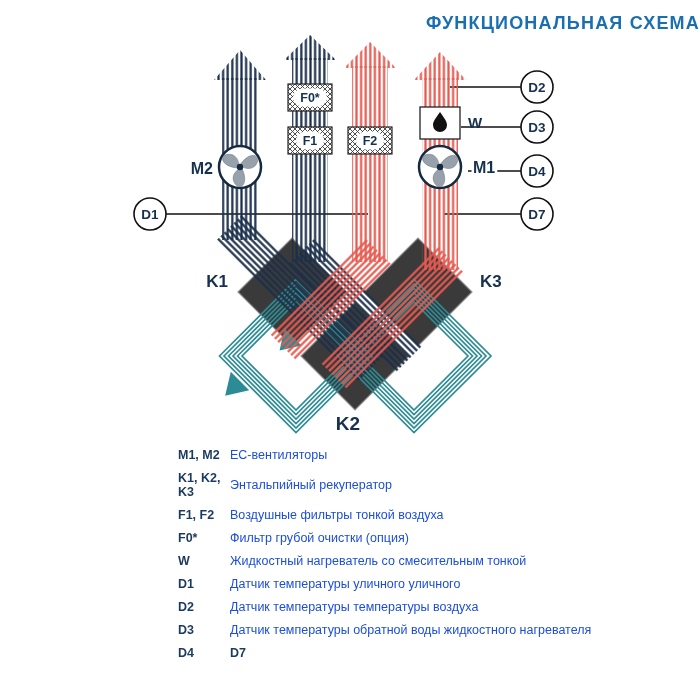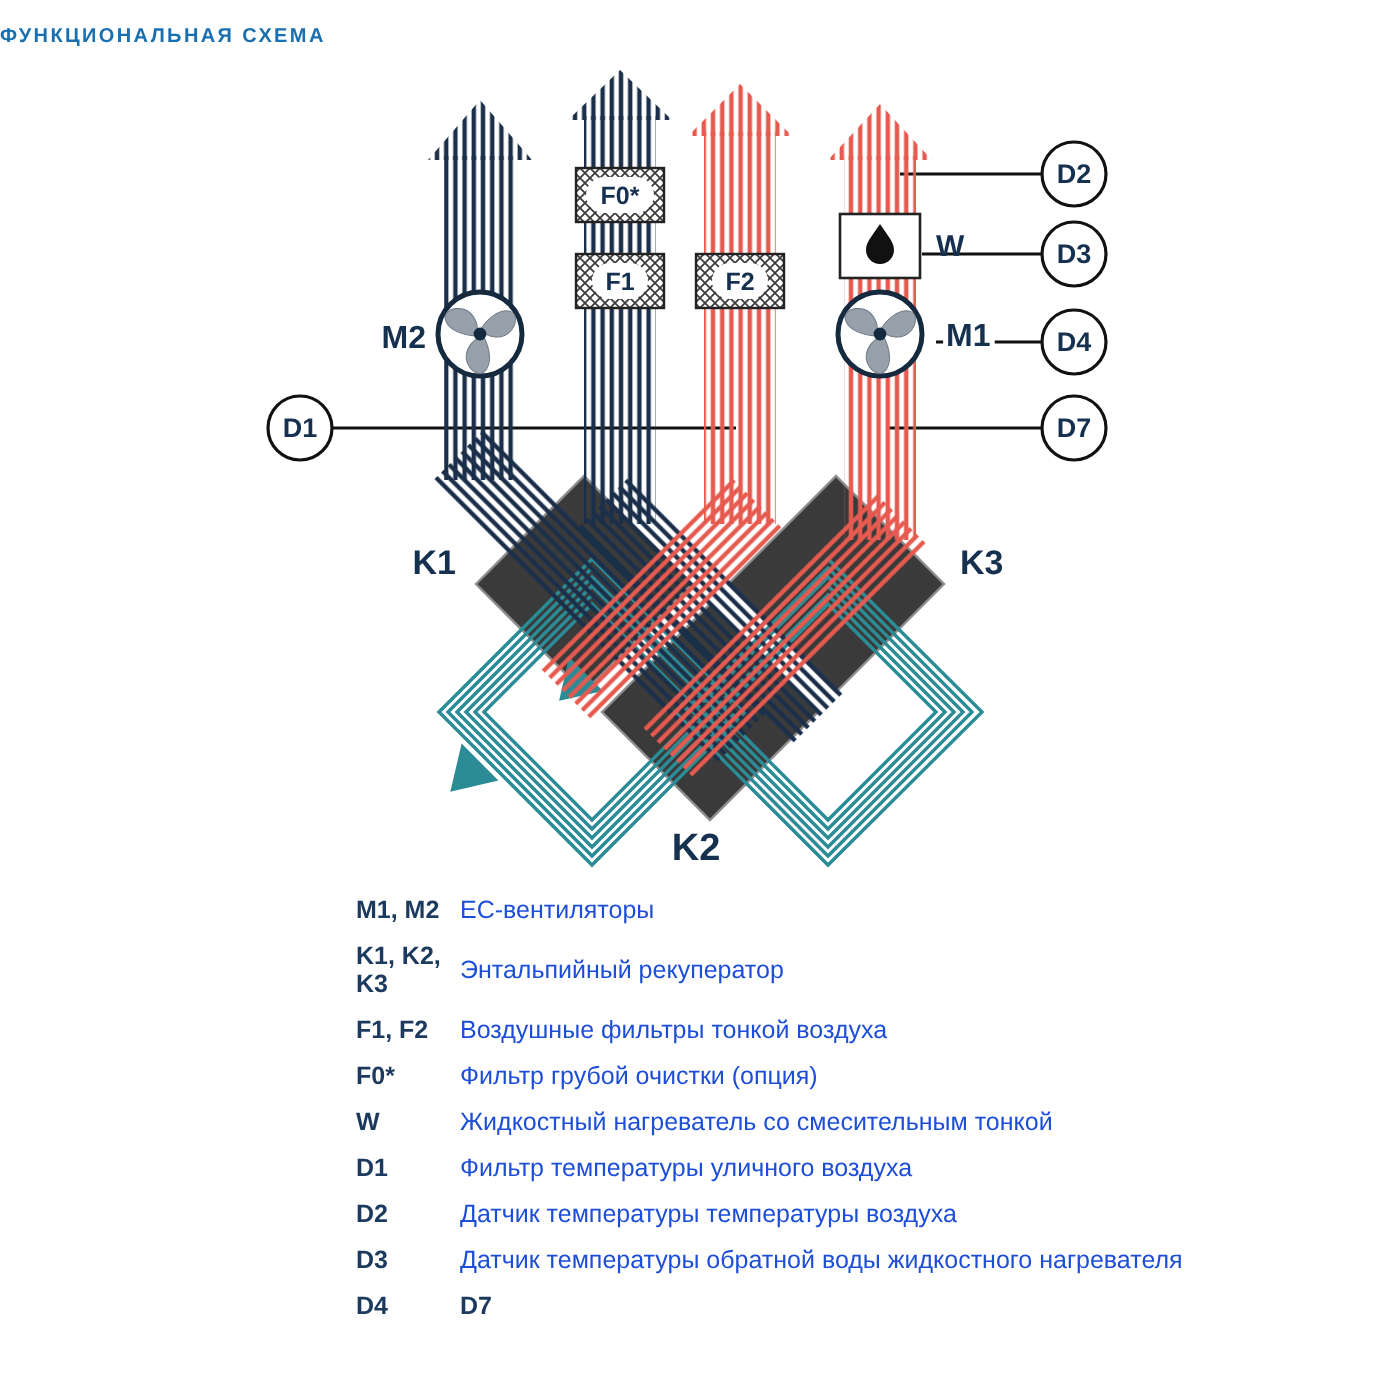--- a/index.html
+++ b/index.html
@@ -1,18 +1,18 @@
 <!DOCTYPE html>
 <html><head>
 <meta charset="utf-8">
 <style>
   * { margin:0; padding:0; box-sizing:border-box; }
   html,body { width:700px; height:700px; background:#ffffff; font-family:"Liberation Sans",sans-serif; }
   .page { width:700px; height:700px; overflow:hidden; }
-  .page-title { text-align:left; padding-top:13px; font-size:10px; font-weight:700; letter-spacing:1.2px; color:#1a6fb0; height:34px; }
+  .page-title { text-align:right; padding-top:13px; font-size:18px; font-weight:700; letter-spacing:1.2px; color:#1a6fb0; height:34px; }
   svg { display:block; margin:0 auto; }
   svg text { font-family:"Liberation Sans",sans-serif; font-weight:700; fill:#16304f; }
   .legend { display:grid; grid-template-columns:52px 450px; row-gap:8px; margin:6px 0 0 178px; align-items:center; font-size:12.5px; }
   .lkey { font-weight:700; color:#1c3a5e; line-height:1.15; }
   .ldesc { color:#1d4ed8; line-height:1.2; }
 </style>
 </head>
 <body>
 
 <div class="page">
@@ -160,21 +160,21 @@
     <div class="ldesc">ЕС-вентиляторы</div>
     <div class="lkey">K1, K2, K3</div>
     <div class="ldesc">Энтальпийный рекуператор</div>
     <div class="lkey">F1, F2</div>
     <div class="ldesc">Воздушные фильтры тонкой воздуха</div>
     <div class="lkey">F0*</div>
     <div class="ldesc">Фильтр грубой очистки (опция)</div>
     <div class="lkey">W</div>
     <div class="ldesc">Жидкостный нагреватель со смесительным тонкой</div>
     <div class="lkey">D1</div>
-    <div class="ldesc">Фильтр температуры уличного воздуха</div>
+    <div class="ldesc">Датчик температуры уличного уличного</div>
     <div class="lkey">D2</div>
     <div class="ldesc">Датчик температуры температуры воздуха</div>
     <div class="lkey">D3</div>
     <div class="ldesc">Датчик температуры обратной воды жидкостного нагревателя</div>
     <div class="lkey">D4</div>
     <div class="lkey">D7</div>
   </div>
 
 </div>
 

